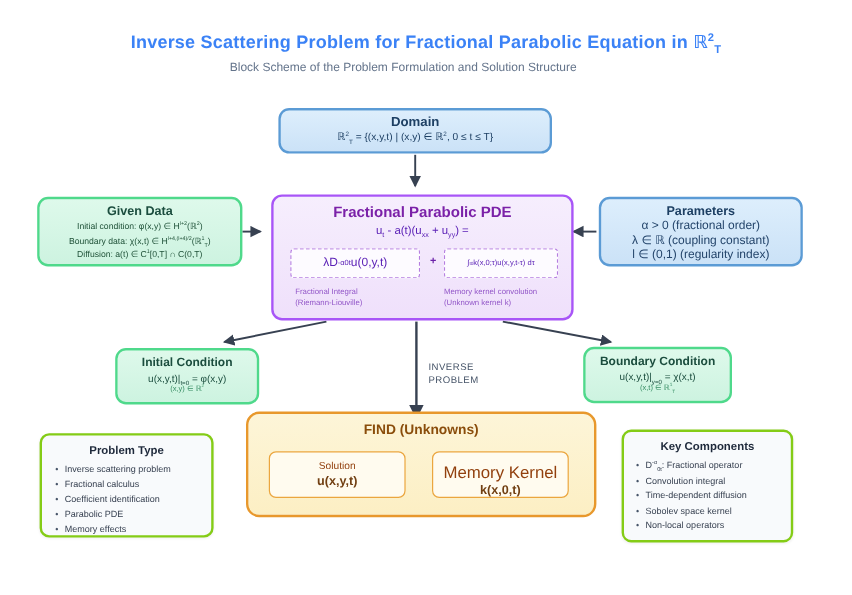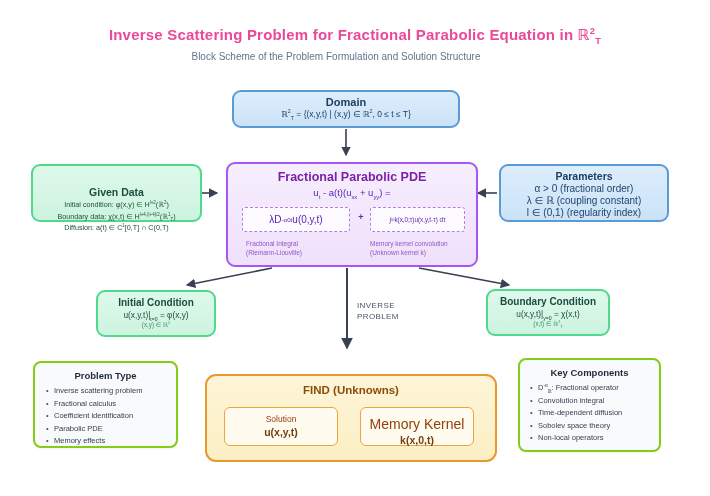--- a/index.html
+++ b/index.html
@@ -1,20 +1,20 @@
 <!DOCTYPE html>
 <html><head>
 <meta charset="utf-8">
 <style>
   html,body{margin:0;padding:0;background:#ffffff;}
   .canvas{position:relative;width:710px;height:496px;background:#ffffff;
     font-family:"Liberation Sans","DejaVu Sans",sans-serif;overflow:hidden;}
   sub,sup{font-size:0.62em;line-height:0;}
   .title{position:absolute;top:26px;left:0;width:710px;text-align:center;
-    font-size:15px;font-weight:700;color:#ec4899;letter-spacing:.2px;}
+    font-size:15px;font-weight:700;color:#3b82f6;letter-spacing:.2px;}
   .subtitle{position:absolute;top:51px;left:0;width:672px;text-align:center;
     font-size:10px;color:#64748b;}
   .box{position:absolute;box-sizing:border-box;border-radius:9px;text-align:center;}
   .box .bt{font-weight:700;}
   
   .blue{background:linear-gradient(#ddeefc,#cbe2f7);border:2px solid #5b9bd5;color:#1d3f63;}
   
   .green{background:linear-gradient(#def9eb,#cdf3e0);border:2px solid #4fd98b;color:#1b4d3e;}
   
   .purple{background:linear-gradient(#f6eefd,#efe0fb);border:2px solid #a855f7;}
@@ -54,21 +54,21 @@
     <path d="M347,268 L347,348" stroke="#374151" stroke-width="2" marker-end="url(#ah)"></path>
     <path d="M419,268 L509,285" stroke="#374151" stroke-width="1.6" marker-end="url(#ah)"></path>
   </svg>
 
   <div class="box blue" style="left:232px;top:90px;width:228px;height:38px;">
     <div class="bt" style="font-size:11px;padding-top:4px;">Domain</div>
     <div style="font-size:8.5px;padding-top:1px;">ℝ<sup>2</sup><sub>T</sub> = {(x,y,t) | (x,y) ∈ ℝ<sup>2</sup>, 0 ≤ t ≤ T}</div>
   </div>
 
   <div class="box green" style="left:31px;top:164px;width:171px;height:58px;">
-    <div class="bt" style="font-size:10.5px;padding-top:20px;">Given Data</div>
+    <div class="bt" style="font-size:10.5px;padding-top:4px;">Given Data</div>
     <div style="font-size:7.2px;line-height:11.5px;padding-top:1px;color:#1f5138;">
       <div>Initial condition: φ(x,y) ∈ H<sup>l+2</sup>(ℝ<sup>2</sup>)</div>
       <div>Boundary data: χ(x,t) ∈ H<sup>l+4,(l+4)/2</sup>(ℝ<sup>1</sup><sub>T</sub>)</div>
       <div>Diffusion: a(t) ∈ C<sup>1</sup>[0,T] ∩ C(0,T)</div>
     </div>
   </div>
 
   <div class="box purple" style="left:226px;top:162px;width:252px;height:105px;">
     <div class="bt" style="font-size:12.5px;padding-top:6px;color:#7b21a8;">Fractional Parabolic PDE</div>
     <div style="font-size:9.5px;padding-top:3px;color:#5b21b6;">u<sub>t</sub> - a(t)(u<sub>xx</sub> + u<sub>yy</sub>) =</div>
@@ -109,36 +109,36 @@
     <div class="bt">Problem Type</div>
     <div style="padding:4px 6px 0 10px;">
       <div class="bullet">Inverse scattering problem</div>
       <div class="bullet">Fractional calculus</div>
       <div class="bullet">Coefficient identification</div>
       <div class="bullet">Parabolic PDE</div>
       <div class="bullet">Memory effects</div>
     </div>
   </div>
 
-  <div class="box find" style="left:205px;top:374px;width:292px;height:88px;">
+  <div class="box find" style="left:205px;top:343px;width:292px;height:88px;">
     <div class="bt" style="font-size:11.5px;padding-top:8px;color:#8a4d0b;">FIND (Unknowns)</div>
     <div class="findsub" style="left:17px;top:31px;width:114px;height:39px;">
       <div style="font-size:8.5px;padding-top:6px;color:#92400e;">Solution</div>
       <div style="font-size:10.5px;font-weight:700;padding-top:2px;color:#713f12;">u(x,y,t)</div>
     </div>
     <div class="findsub" style="left:153px;top:31px;width:114px;height:39px;">
       <div style="font-size:14px;padding-top:8px;color:#92400e;">Memory Kernel</div>
       <div style="font-size:10.5px;font-weight:700;padding-top:2px;color:#713f12;">k(x,0,t)</div>
     </div>
   </div>
 
   <div class="box info" style="left:518px;top:358px;width:143px;height:94px;">
     <div class="bt">Key Components</div>
     <div style="padding:4px 4px 0 9px;">
       <div class="bullet">D<sup>-α</sup><sub>0t</sub>: Fractional operator</div>
       <div class="bullet">Convolution integral</div>
       <div class="bullet">Time-dependent diffusion</div>
-      <div class="bullet">Sobolev space theory</div>
+      <div class="bullet">Sobolev space kernel</div>
       <div class="bullet">Non-local operators</div>
     </div>
   </div>
 
 </div>
 
 </body></html>

